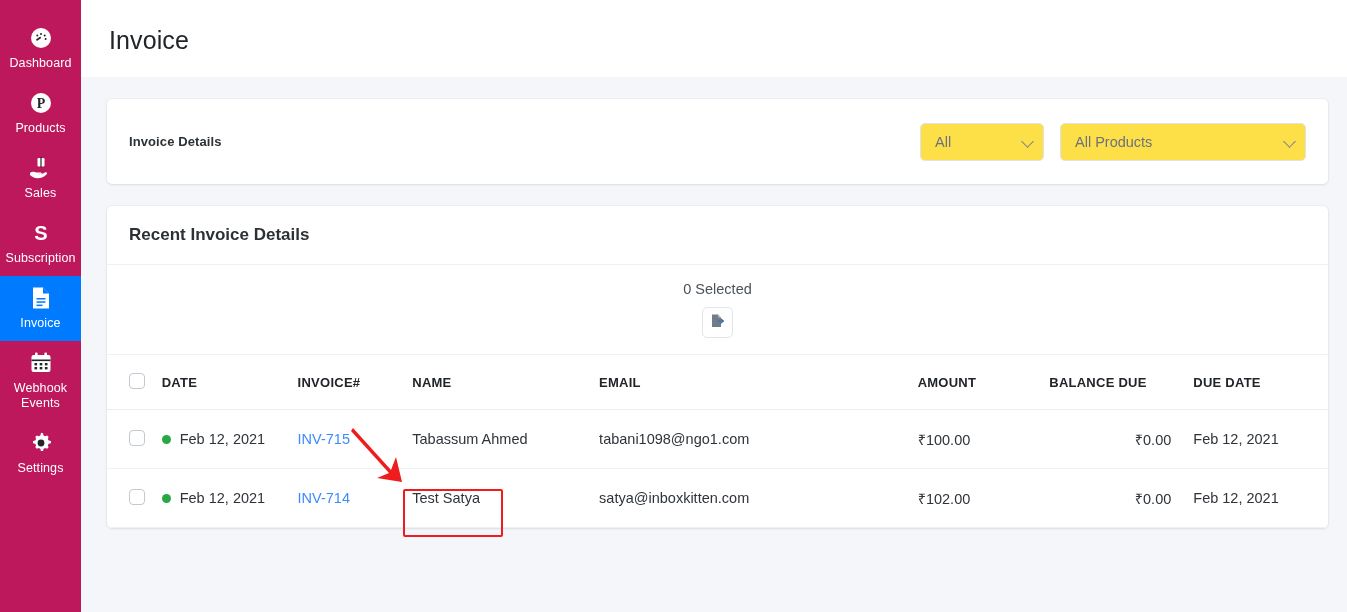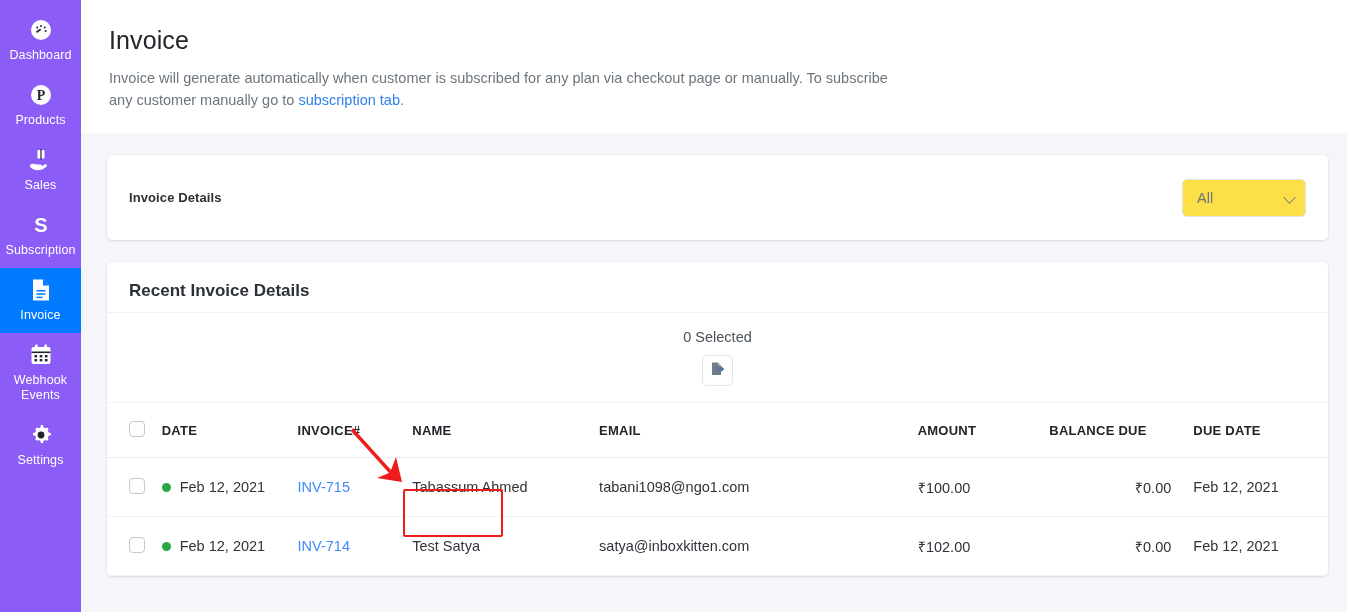--- a/index.html
+++ b/index.html
@@ -7,23 +7,23 @@
     width: 1347px; height: 612px;
     font-family: "Liberation Sans", sans-serif;
     background: #f4f6f9;
     overflow: hidden;
   }
   .app { display: flex; width: 1347px; height: 612px; }
 
   
   .sidebar {
     width: 81px; flex: 0 0 81px; height: 612px;
-    background: #8b5cf6;
+    background: #be185d;
     display: flex; flex-direction: column; align-items: stretch;
-    padding-top: 8px;
+    padding-top: 16px;
   }
   .nav-item {
     display: flex; flex-direction: column; align-items: center; justify-content: center;
     padding: 9px 2px 10px 2px;
     color: #ffffff; text-decoration: none; cursor: pointer;
   }
   .nav-item.active { background: #007bff; }
   .nav-ico { height: 26px; display: flex; align-items: center; justify-content: center; margin-bottom: 5px; }
   .nav-ico svg { display: block; }
   .nav-label {
@@ -66,21 +66,21 @@
   .select-products { width: 246px; }
   .select-value { font-size: 14.5px; color: #6b7280; }
   .chev {
     position: absolute; right: 11px; top: 50%; width: 9px; height: 9px;
     margin-top: -5px;
     border-right: 1.6px solid #7a828c; border-bottom: 1.6px solid #7a828c;
     transform: rotate(45deg);
   }
 
   
-  .recent-head { padding: 19px 22px 11px 22px; border-bottom: 1px solid #eef2f6; }
+  .recent-head { padding: 19px 22px 19px 22px; border-bottom: 1px solid #eef2f6; }
   .recent-title { font-size: 17px; font-weight: 700; color: #2c3136; }
 
   .toolbar { display: flex; align-items: center; gap: 10px; padding: 16px 22px; border-bottom: 1px solid #eef2f6; flex-direction: column; }
   .selected-count { font-size: 14.5px; color: #4b5258; }
   .icon-btn {
     width: 31px; height: 31px; border: 1px solid #e2e6ea; border-radius: 5px;
     background: #fff; display: flex; align-items: center; justify-content: center;
     cursor: pointer;
   }
 
@@ -214,30 +214,33 @@
       </span>
       <span class="nav-label">Settings</span>
     </div>
 
   </nav>
 
   <div class="main">
 
     <header class="page-header">
       <h1 class="page-title">Invoice</h1>
-      <p class="page-desc"><span>Invoice will generate automatically when customer is subscribed for any plan via checkout page or manually. To subscribe any customer manually go to </span><a href="#">subscription tab</a><span>.</span></p>
     </header>
 
     <div class="content">
 
       <section class="card filter-card">
         <h2 class="card-title">Invoice Details</h2>
         <div class="filters">
           <div class="select select-all">
             <span class="select-value">All</span>
+            <span class="chev"></span>
+          </div>
+          <div class="select select-products">
+            <span class="select-value">All Products</span>
             <span class="chev"></span>
           </div>
         </div>
       </section>
 
       <section class="card">
         <div class="recent-head">
           <h2 class="recent-title">Recent Invoice Details</h2>
         </div>
 

